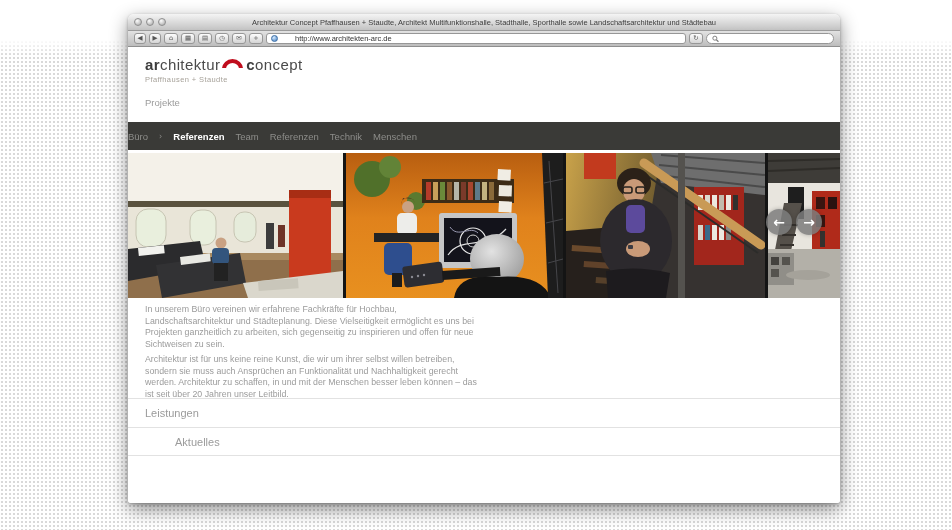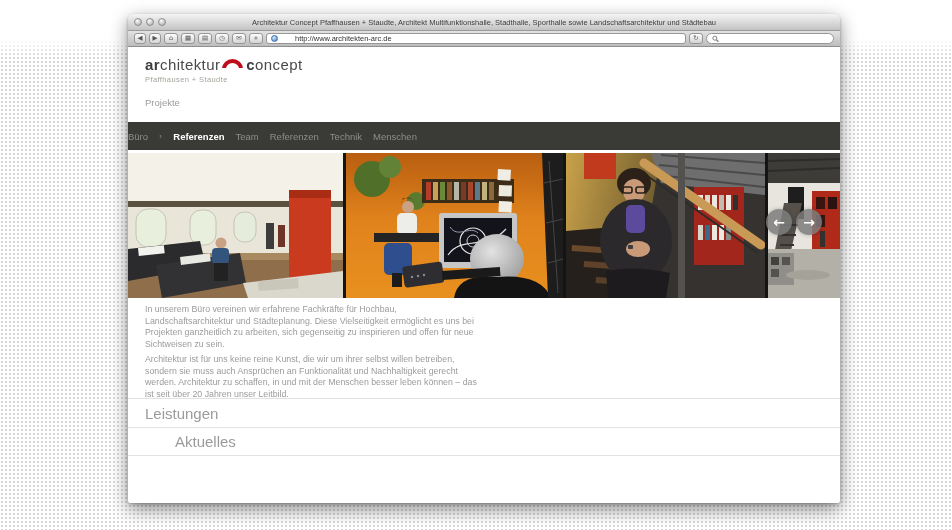--- a/index.html
+++ b/index.html
@@ -76,21 +76,21 @@
     justify-content:center; font-family:"DejaVu Sans",sans-serif; font-size:14px;
     font-weight:bold; top:56px; cursor:pointer; box-shadow:0 0 4px rgba(0,0,0,.25); }
   .prev { left:638px; } .next { left:668px; }
 
   .bodytext { position:absolute; left:17px; top:256px; width:334px;
     font-size:8.8px; line-height:11.5px; color:#9b9b9b; }
   .bodytext p + p { margin-top:4px; }
 
   .accordion { position:absolute; left:0; top:350px; width:712px; }
   .acc-row { height:29px; border-top:1px solid #e2e2e2; display:flex; align-items:center;
-    padding-left:17px; font-size:15px; color:#9b9b9b; cursor:pointer; }
+    padding-left:17px; font-size:11px; color:#9b9b9b; cursor:pointer; }
   .acc-row:last-child { border-bottom:1px solid #e2e2e2;padding-left:47px; }
 </style>
 </head>
 <body>
 
 <div class="stage">
   <div class="top-white"></div>
 
   <div class="window">
 

